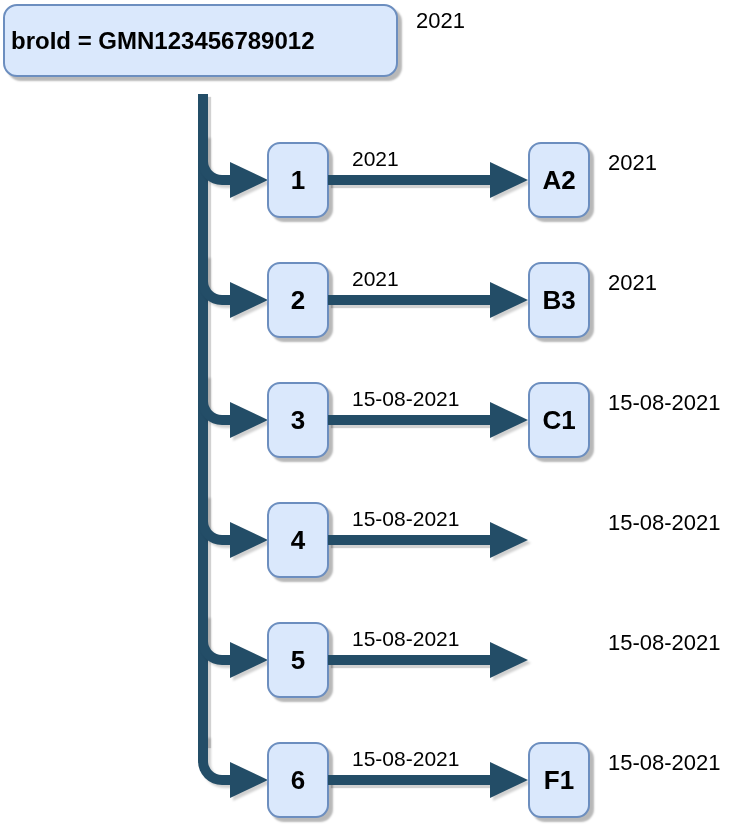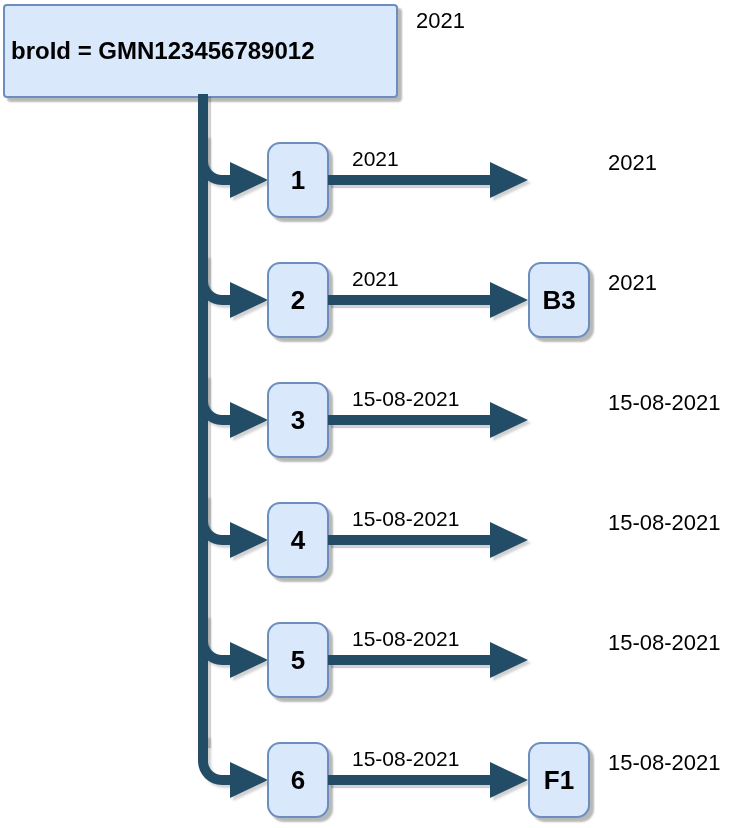--- a/index.html
+++ b/index.html
@@ -20,24 +20,24 @@
     width: 750px;
     height: 828px;
     background: #ffffff;
     overflow: hidden;
   }
 
   
   .root-node {
     position: absolute;
     left: 3px; top: 4px;
-    width: 395px; height: 94px;
+    width: 395px; height: 73px;
     background: var(--node-fill);
     border: 2px solid var(--node-border);
-    border-radius: 4px;
+    border-radius: 14px;
     box-shadow: 4px 4px 2px rgba(0,0,0,0.28);
     display: flex;
     flex-direction: column;
     justify-content: center;
     padding-left: 6px;
     font-size: 24px;
     font-weight: bold;
     line-height: 30px;
     white-space: nowrap;
   }
@@ -132,20 +132,23 @@
 
   <div class="row" style="top:135px">
     <div class="elbow"></div>
     <div class="arrowhead branch"></div>
     <div class="node source">
         <span>1</span>
       </div>
     <div class="edge-label">2021</div>
     <div class="shaft"></div>
     <div class="arrowhead mid"></div>
+    <div class="node target">
+        <span>A2</span>
+      </div>
     <div class="right-label">2021</div>
   </div>
 
   <div class="row" style="top:255px">
     <div class="elbow"></div>
     <div class="arrowhead branch"></div>
     <div class="node source">
         <span>2</span>
       </div>
     <div class="edge-label">2021</div>
@@ -159,20 +162,23 @@
 
   <div class="row" style="top:375px">
     <div class="elbow"></div>
     <div class="arrowhead branch"></div>
     <div class="node source">
         <span>3</span>
       </div>
     <div class="edge-label">15-08-2021</div>
     <div class="shaft"></div>
     <div class="arrowhead mid"></div>
+    <div class="node target">
+        <span>C1</span>
+      </div>
     <div class="right-label">15-08-2021</div>
   </div>
 
   <div class="row" style="top:495px">
     <div class="elbow"></div>
     <div class="arrowhead branch"></div>
     <div class="node source">
         <span>4</span>
       </div>
     <div class="edge-label">15-08-2021</div>

